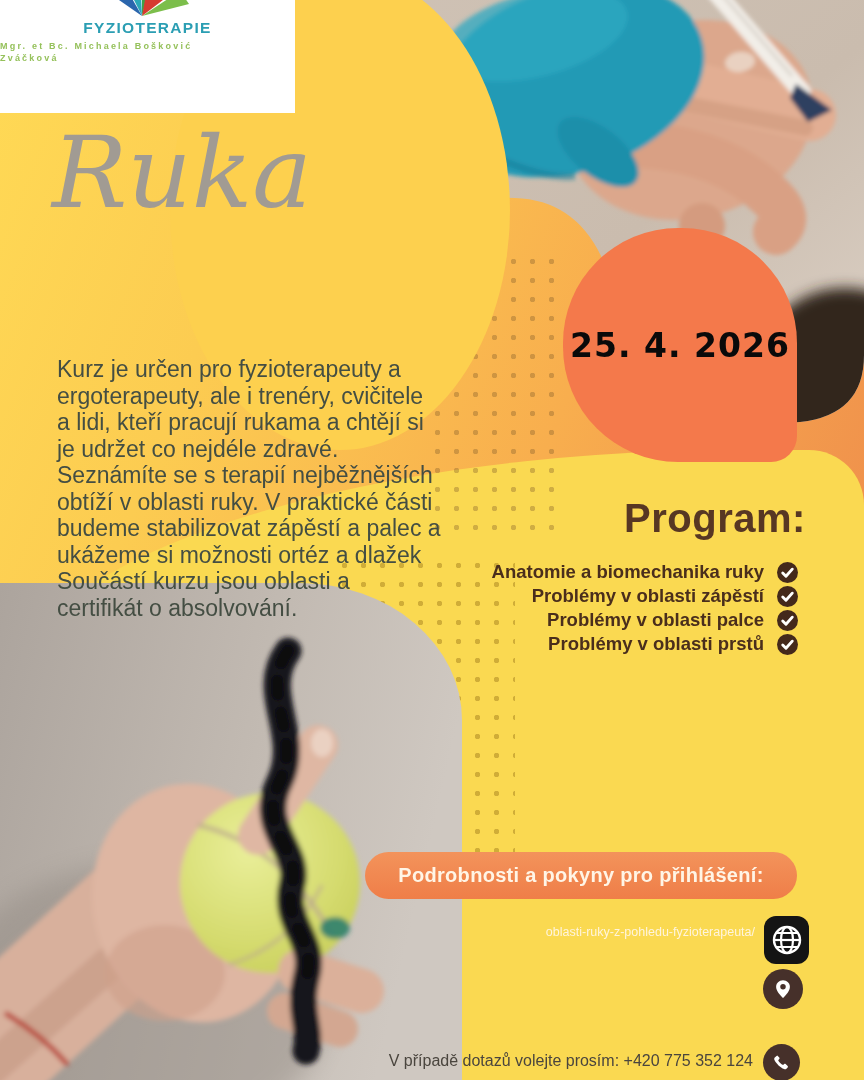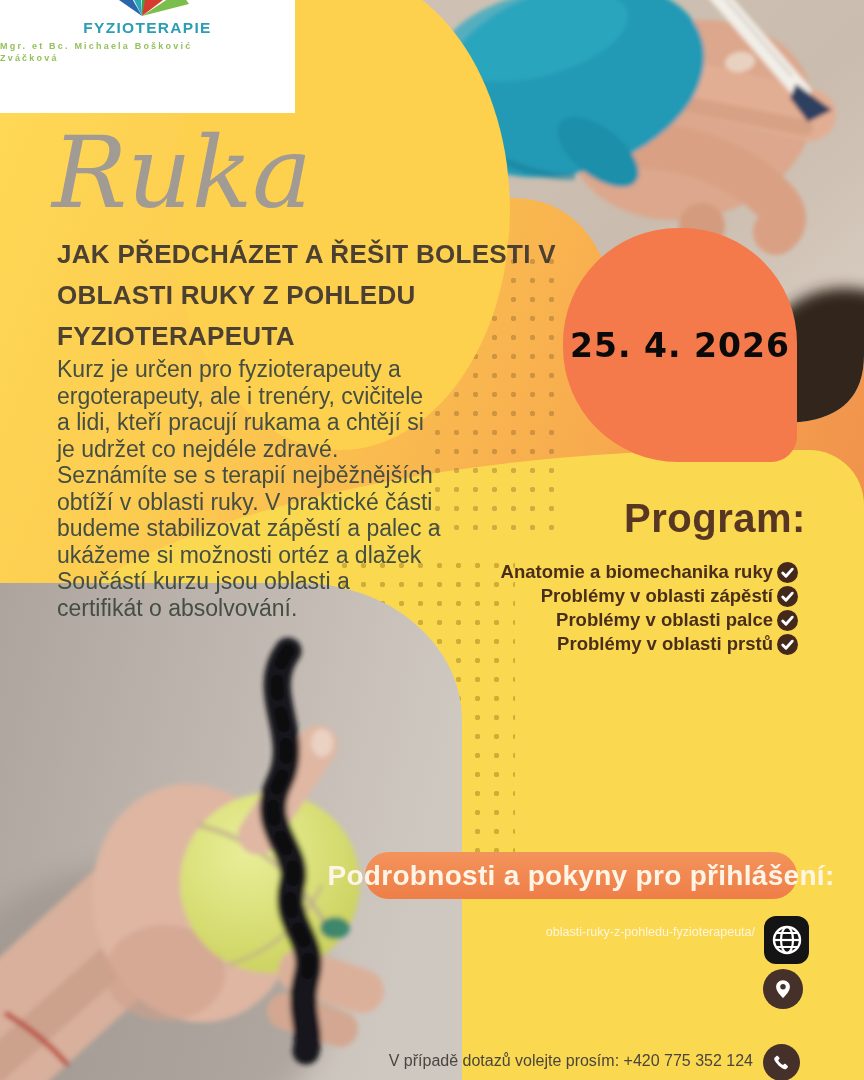--- a/index.html
+++ b/index.html
@@ -51,33 +51,33 @@
     font-family:"DejaVu Sans",sans-serif;}
 
   
   .body-text{left:57px;top:356px;z-index:10;color:#444E43;font-size:23px;line-height:26.5px;}
   .body-text div{white-space:nowrap;}
 
   
   .program-title{left:565px;top:496px;width:300px;text-align:center;font-size:40px;
     font-weight:800;color:#573723;z-index:10;letter-spacing:.5px;}
   .program-list{left:400px;top:560px;width:398px;z-index:10;}
-  .prog-row{display:flex;justify-content:flex-end;align-items:center;height:24px;gap:4px;}
+  .prog-row{display:flex;justify-content:flex-end;align-items:center;height:24px;gap:13px;}
   .prog-label{font-size:18.5px;font-weight:bold;color:#4A2E1C;white-space:nowrap;}
   .check-icon{width:21px;height:21px;flex:0 0 auto;}
 
   
   .photo-bottom{left:0;top:583px;width:462px;height:497px;overflow:hidden;
     border-top-right-radius:162px 137px;z-index:3;}
 
   
   .pill{left:365px;top:852px;width:432px;height:47px;border-radius:26px;z-index:7;
     background:linear-gradient(180deg,#F3935B 0%,#EF7E48 100%);
     display:flex;align-items:center;justify-content:center;cursor:pointer;}
-  .pill span{font-size:28px;font-weight:bold;color:#FFF5E6;letter-spacing:.3px;white-space:nowrap;}
+  .pill span{font-size:20px;font-weight:bold;color:#FFF5E6;letter-spacing:.3px;white-space:nowrap;}
 
   
   .url-block{left:237px;top:921px;width:518px;text-align:right;z-index:7;
     color:rgba(255,246,232,.92);font-size:12.5px;line-height:23px;}
   .url-block div{white-space:nowrap;}
   .globe-icon{left:764px;top:916px;width:45px;height:48px;background:#141414;border-radius:12px;
     z-index:7;display:flex;align-items:center;justify-content:center;}
 
   
   .venue-block{left:450px;top:968px;width:303px;text-align:right;z-index:7;
@@ -168,25 +168,20 @@
     </svg>
     <div class="logo-brand">FYZIOTERAPIE</div>
     <div class="logo-cred">
       <div>Mgr. et Bc. Michaela Bošković</div>
       <div>Zváčková</div>
     </div>
   </div>
 
   <div class="abs script-title">Ruka</div>
 
-  <div class="abs heading">
-    <div>JAK PŘEDCHÁZET A ŘEŠIT BOLESTI V</div>
-    <div>OBLASTI RUKY Z POHLEDU</div>
-    <div>FYZIOTERAPEUTA</div>
-  </div>
 
   <div class="abs body-text">
     <div>Kurz je určen pro fyzioterapeuty a</div>
     <div>ergoterapeuty, ale i trenéry, cvičitele</div>
     <div>a lidi, kteří pracují rukama a chtějí si</div>
     <div>je udržet co nejdéle zdravé.</div>
     <div>Seznámíte se s terapií nejběžnějších</div>
     <div>obtíží v oblasti ruky. V praktické části</div>
     <div>budeme stabilizovat zápěstí a palec a</div>
     <div>ukážeme si možnosti ortéz a dlažek</div>

